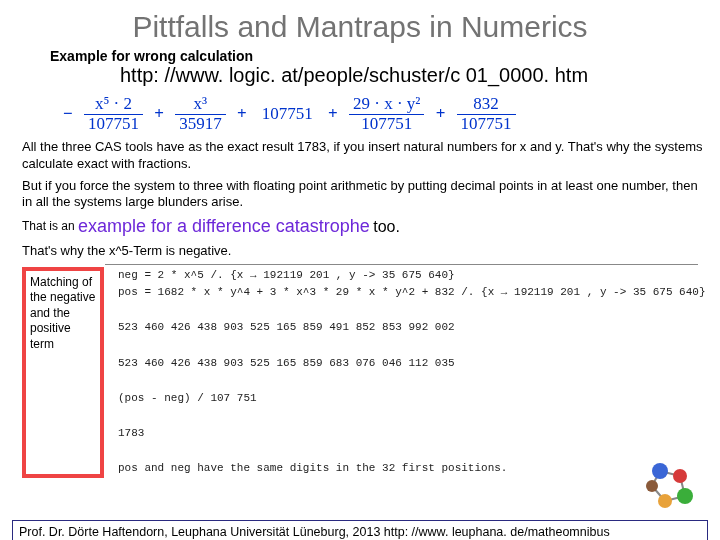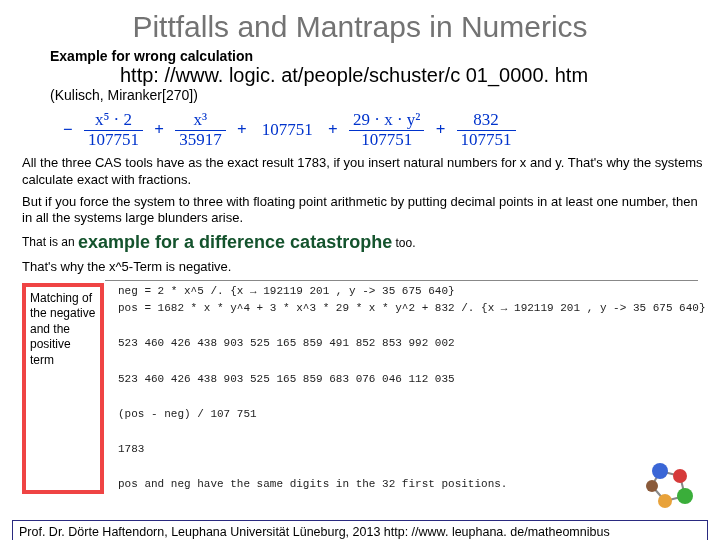--- a/index.html
+++ b/index.html
@@ -68,27 +68,26 @@
     color: #000;
     margin: 6px 12px 0 22px;
     line-height: 1.25;
   }
   .catline {
     font-family: Verdana, Arial, sans-serif;
     font-size: 12px;
     margin: 6px 12px 0 22px;
   }
   .cat {
-    color: #14532d;
+    color: #6d28d9;
     font-size: 18px;
     font-family: Arial, sans-serif;
     vertical-align: middle;
-    font-weight: bold;
   }
-  .after-cat { font-size: 12px; vertical-align: middle; }
+  .after-cat { font-size: 16px; vertical-align: middle; }
   .hr {
     border: none;
     border-top: 1px solid #888;
     margin: 4px 22px 2px 105px;
   }
   .calc-wrap {
     display: flex;
     margin: 2px 0 0 22px;
   }
   .matchbox {
@@ -129,21 +128,20 @@
 </style>
 </head>
 <body>
 <div class="slide">
 
 <h1 class="title">Pittfalls and Mantraps in  Numerics</h1>
 
 <div class="subhead">
   <span class="bold">Example for wrong calculation</span>
   <span class="url">http: //www. logic. at/people/schuster/c 01_0000. htm</span><br>
-  <span class="ref">(Kulisch, Miranker[270])</span>
 </div>
 
 <div class="formula">
   <span class="op">−</span>
   <span class="frac"><span class="num">x⁵ · 2</span><span class="den">107751</span></span>
   <span class="op">+</span>
   <span class="frac"><span class="num">x³</span><span class="den">35917</span></span>
   <span class="op">+</span>
   <span class="frac"><span class="den">107751</span></span>
   <span class="op">+</span>

